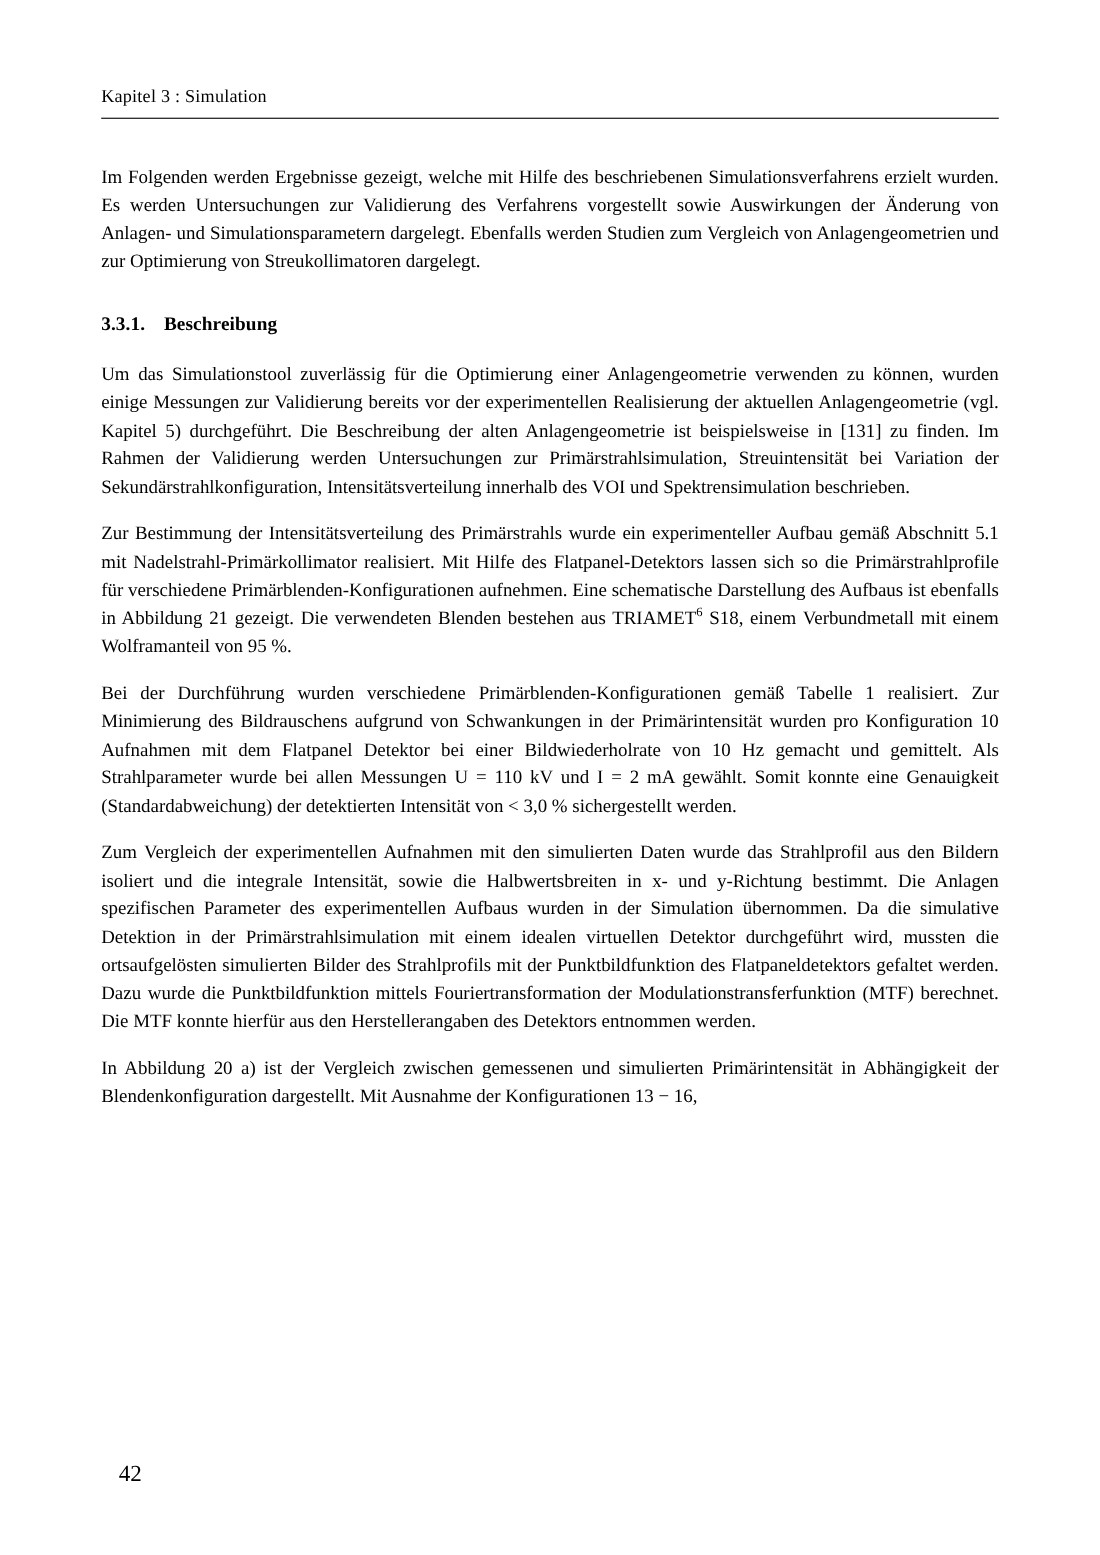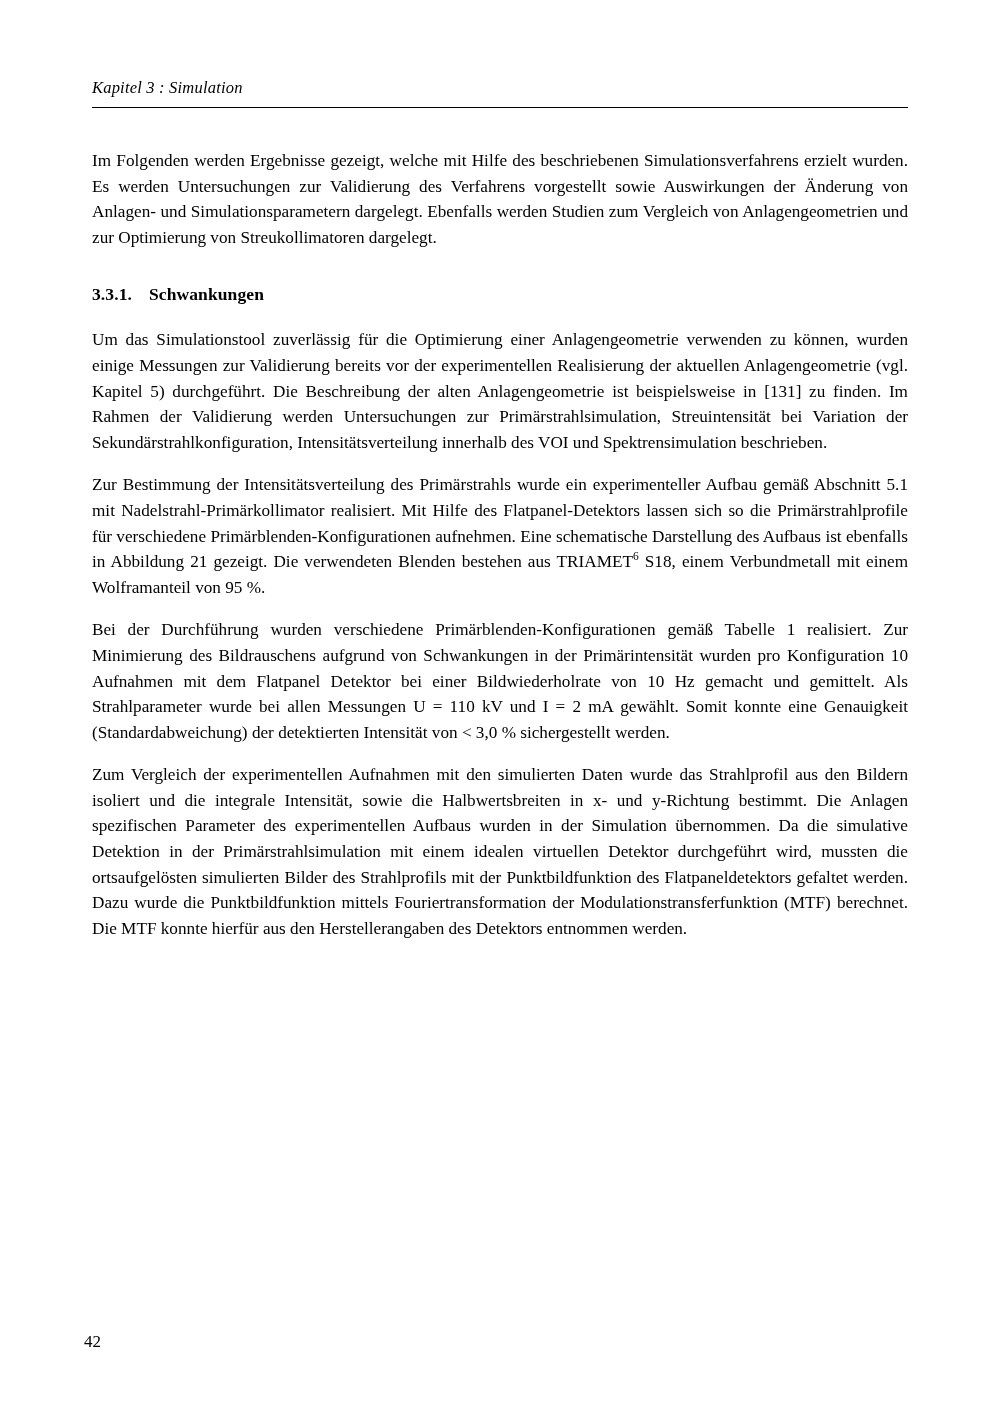--- a/index.html
+++ b/index.html
@@ -16,21 +16,20 @@
   }
   .page {
     position: absolute;
     left: 0; top: 0;
     width: 1000px;
     height: 1414px;
     box-sizing: border-box;
     padding: 78px 92px 0 92px;
   }
   .running-head {
-    font-style: italic;
     font-size: 16.5px;
     letter-spacing: 0.2px;
     padding-bottom: 9px;
     border-bottom: 1.1px solid #000;
     width: 100%;
   }
   .content {
     margin-top: 40px;
     width: 816px;
   }
@@ -101,49 +100,50 @@
     font-size: 11px;
     vertical-align: super;
     line-height: 0;
   }
   .footnote .cont {
     display: block;
     margin-left: 26px;
   }
   .folio {
     position: absolute;
-    left: 84px;
+    left: 108px;
     bottom: 62px;
-    font-size: 17px;
+    font-size: 21px;
   }
 </style>
 </head>
 <body>
 
 <div class="page">
 
   <div class="running-head">Kapitel 3 : Simulation</div>
 
   <div class="content">
 
 
     <p class="body">Im Folgenden werden Ergebnisse gezeigt, welche mit Hilfe des beschriebenen Simulationsverfahrens erzielt wurden. Es werden Untersuchungen zur Validierung des Verfahrens vorgestellt sowie Auswirkungen der Änderung von Anlagen- und Simulationsparametern dargelegt. Ebenfalls werden Studien zum Vergleich von Anlagengeometrien und zur Optimierung von Streukollimatoren dargelegt.</p>
 
     <h3 class="subsection-title">
-      <span class="num">3.3.1.</span><span>Schwankungen</span>
+      <span class="num">3.3.1.</span><span>Beschreibung</span>
     </h3>
 
     <p class="body">Um das Simulationstool zuverlässig für die Optimierung einer Anlagengeometrie verwenden zu können, wurden einige Messungen zur Validierung bereits vor der experimentellen Realisierung der aktuellen Anlagengeometrie (vgl. Kapitel 5) durchgeführt. Die Beschreibung der alten Anlagengeometrie ist beispielsweise in [131] zu finden. Im Rahmen der Validierung werden Untersuchungen zur Primärstrahlsimulation, Streuintensität bei Variation der Sekundärstrahlkonfiguration, Intensitätsverteilung innerhalb des VOI und Spektrensimulation beschrieben.</p>
 
 
     <p class="body"><span>Zur Bestimmung der Intensitätsverteilung des Primärstrahls wurde ein experimenteller Aufbau gemäß Abschnitt 5.1 mit Nadelstrahl-Primärkollimator realisiert. Mit Hilfe des Flatpanel-Detektors lassen sich so die Primärstrahlprofile für verschiedene Primärblenden-Konfigurationen aufnehmen. Eine schematische Darstellung des Aufbaus ist ebenfalls in Abbildung 21 gezeigt. Die verwendeten Blenden bestehen aus TRIAMET</span><sup class="fn">6</sup><span> S18, einem Verbundmetall mit einem Wolframanteil von 95 %.</span></p>
 
     <p class="body">Bei der Durchführung wurden verschiedene Primärblenden-Konfigurationen gemäß Tabelle 1 realisiert. Zur Minimierung des Bildrauschens aufgrund von Schwankungen in der Primärintensität wurden pro Konfiguration 10 Aufnahmen mit dem Flatpanel Detektor bei einer Bildwiederholrate von 10 Hz gemacht und gemittelt. Als Strahlparameter wurde bei allen Messungen U = 110 kV und I = 2 mA gewählt. Somit konnte eine Genauigkeit (Standardabweichung) der detektierten Intensität von &lt; 3,0 % sichergestellt werden.</p>
 
     <p class="body">Zum Vergleich der experimentellen Aufnahmen mit den simulierten Daten wurde das Strahlprofil aus den Bildern isoliert und die integrale Intensität, sowie die Halbwertsbreiten in x- und y-Richtung bestimmt. Die Anlagen spezifischen Parameter des experimentellen Aufbaus wurden in der Simulation übernommen. Da die simulative Detektion in der Primärstrahlsimulation mit einem idealen virtuellen Detektor durchgeführt wird, mussten die ortsaufgelösten simulierten Bilder des Strahlprofils mit der Punktbildfunktion des Flatpaneldetektors gefaltet werden. Dazu wurde die Punktbildfunktion mittels Fouriertransformation der Modulationstransferfunktion (MTF) berechnet. Die MTF konnte hierfür aus den Herstellerangaben des Detektors entnommen werden.</p>
 
+    <p class="body tight">In Abbildung 20 a) ist der Vergleich zwischen gemessenen und simulierten Primärintensität in Abhängigkeit der Blendenkonfiguration dargestellt. Mit Ausnahme der Konfigurationen 13 − 16,</p>
 
   </div>
 
 
   <div class="folio">42</div>
 
 </div>
 
 </body></html>

